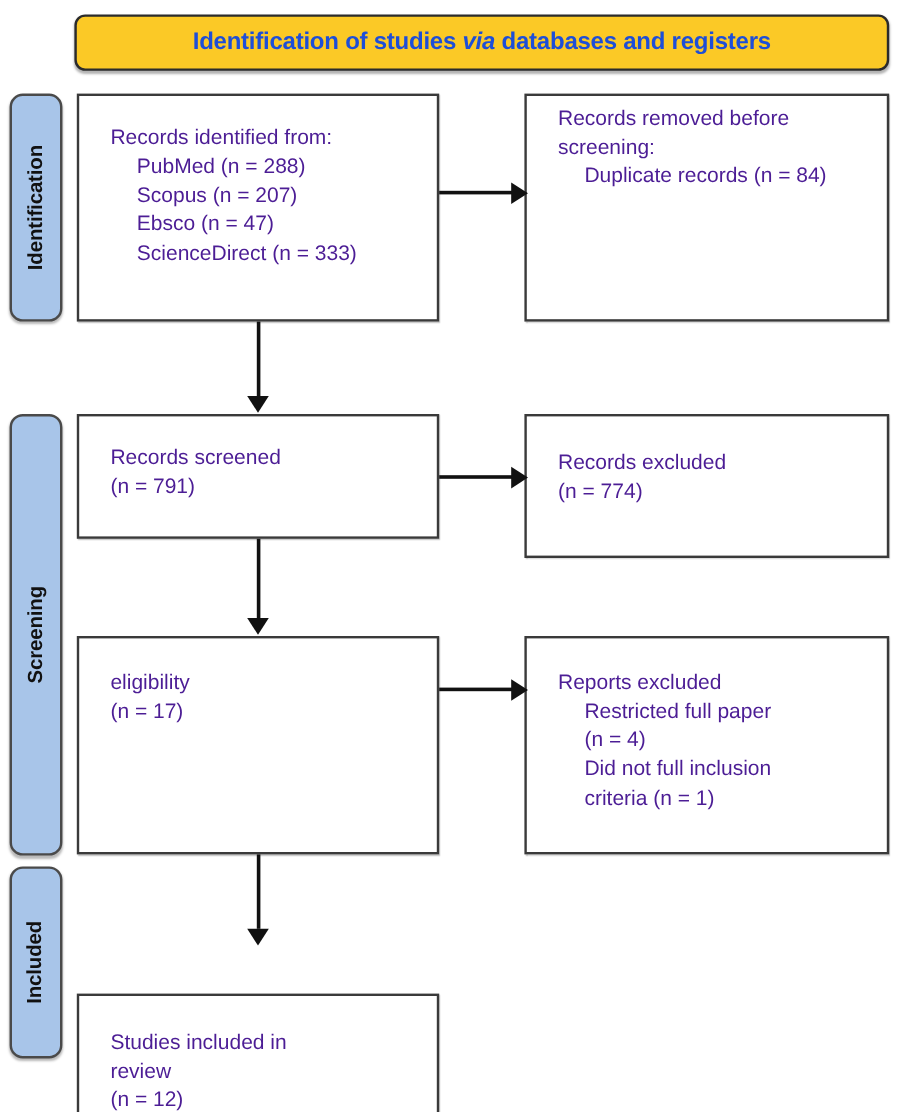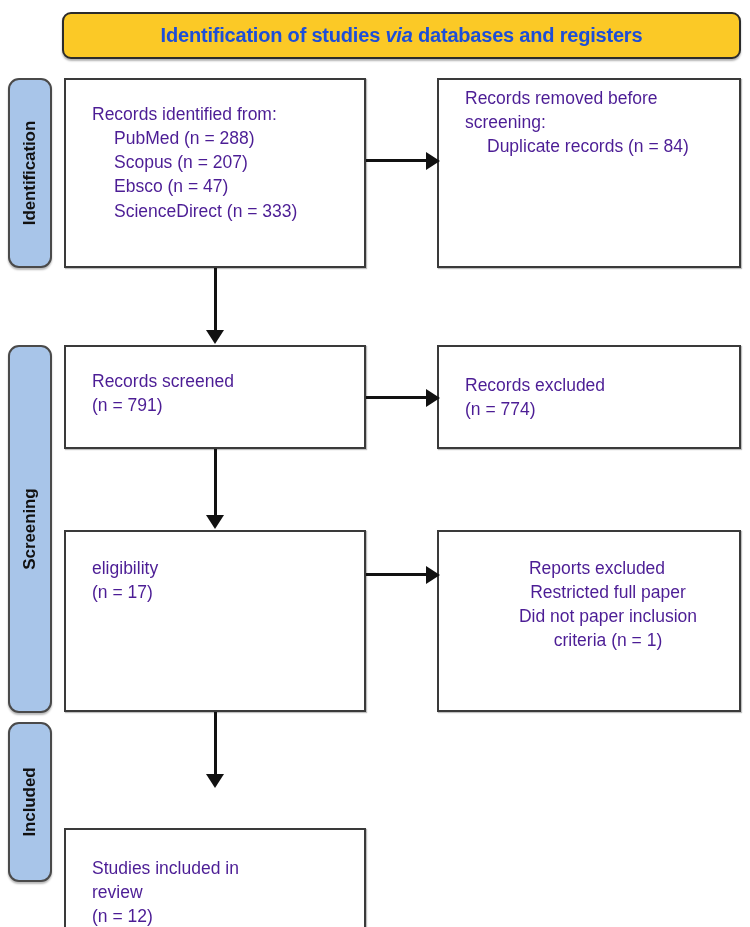--- a/index.html
+++ b/index.html
@@ -92,27 +92,27 @@
 
   #box-identified      { left: 64px;  top: 78px;  width: 302px; height: 190px; }
   #box-identified .box-text { top: 22px; }
 
   #box-removed         { left: 437px; top: 78px;  width: 304px; height: 190px; }
   #box-removed .box-text { top: 6px; }
 
   #box-screened        { left: 64px;  top: 345px; width: 302px; height: 104px; }
   #box-screened .box-text { top: 22px; }
 
-  #box-excluded        { left: 437px; top: 345px; width: 304px; height: 104px; }
+  #box-excluded        { left: 437px; top: 345px; width: 304px; height: 120px; }
   #box-excluded .box-text { top: 26px; }
 
   #box-eligibility     { left: 64px;  top: 530px; width: 302px; height: 182px; }
   #box-eligibility .box-text { top: 24px; }
 
-  #box-reports-excluded { left: 437px; top: 530px; width: 304px; height: 182px; text-align: center; }
+  #box-reports-excluded { left: 437px; top: 530px; width: 304px; height: 182px; }
   #box-reports-excluded .box-text { top: 24px; }
 
   #box-included        { left: 64px;  top: 828px; width: 302px; height: 139px; }
   #box-included .box-text { top: 26px; }
 
   
   .vline {
     position: absolute;
     width: 3px;
     background: #111111;
@@ -213,21 +213,22 @@
     <div class="box-text">
       <span class="line">eligibility</span>
       <span class="line">(n = 17)</span>
     </div>
   </div>
 
   <div class="box" id="box-reports-excluded">
     <div class="box-text">
       <span class="line">Reports excluded</span>
       <span class="line indent">Restricted full paper</span>
-      <span class="line indent">Did not paper inclusion</span>
+      <span class="line indent">(n = 4)</span>
+      <span class="line indent">Did not full inclusion</span>
       <span class="line indent">criteria (n = 1)</span>
     </div>
   </div>
 
   <div class="box" id="box-included">
     <div class="box-text">
       <span class="line">Studies included in</span>
       <span class="line">review</span>
       <span class="line">(n = 12)</span>
     </div>

